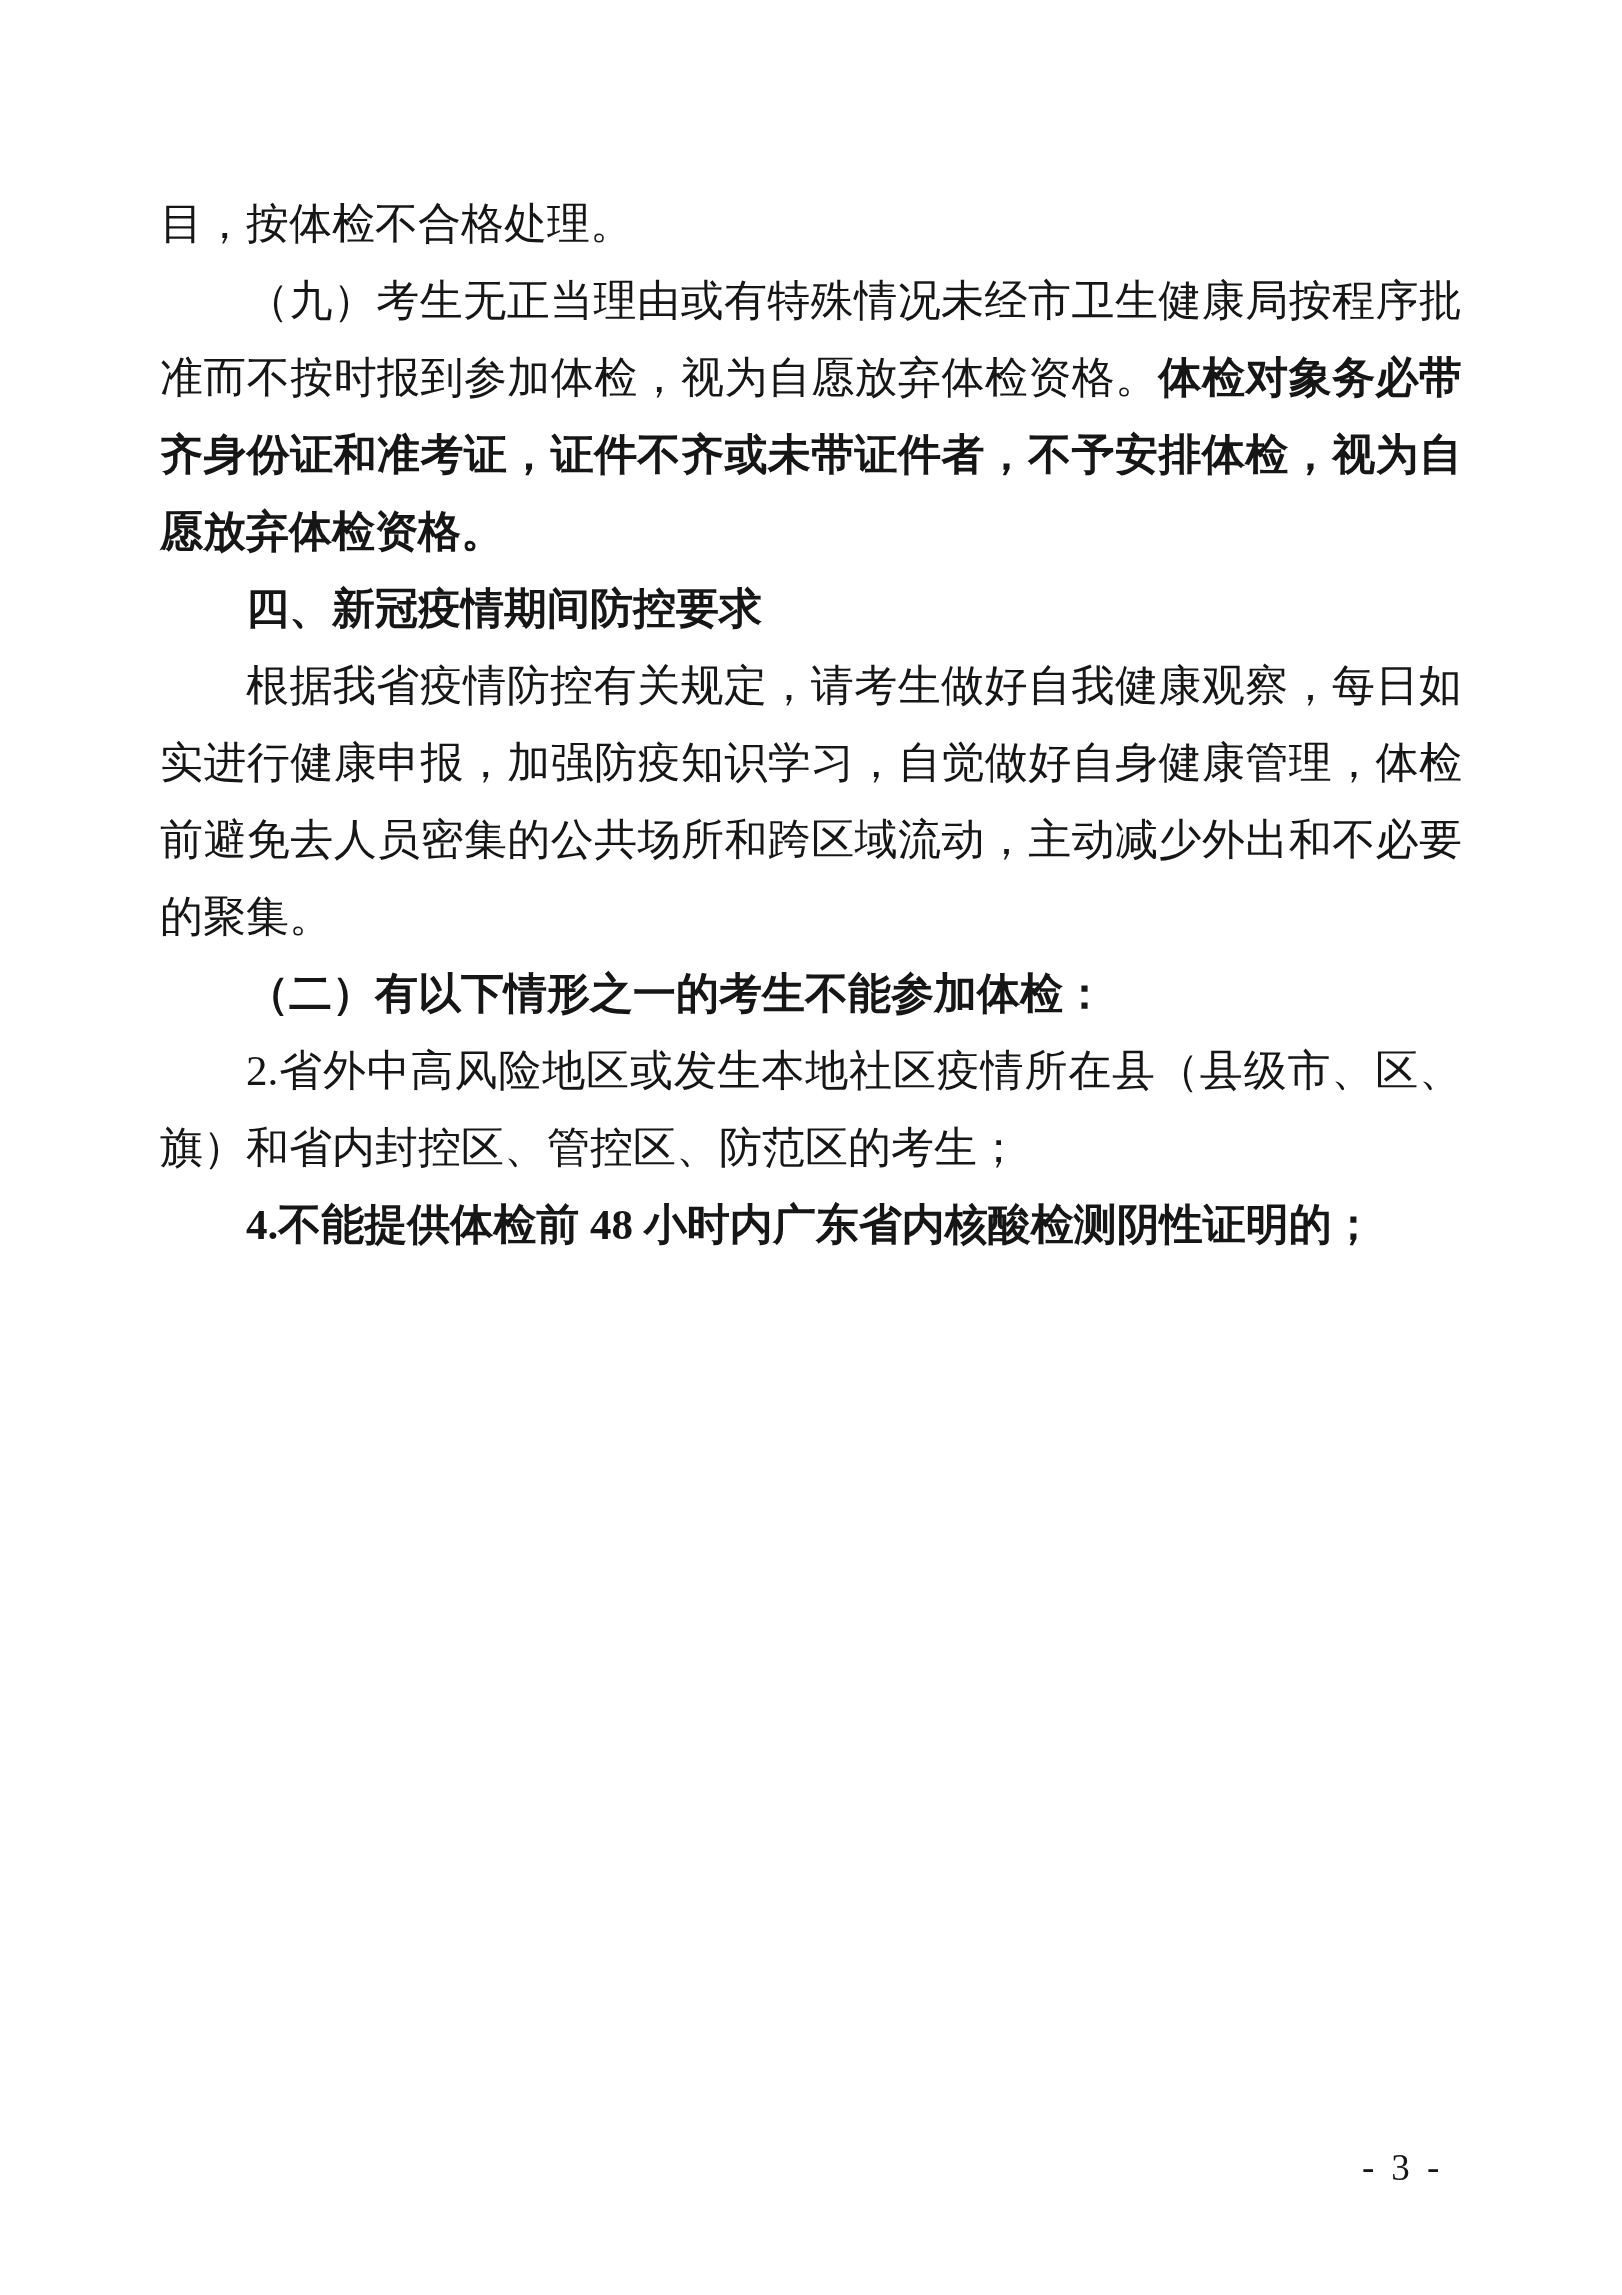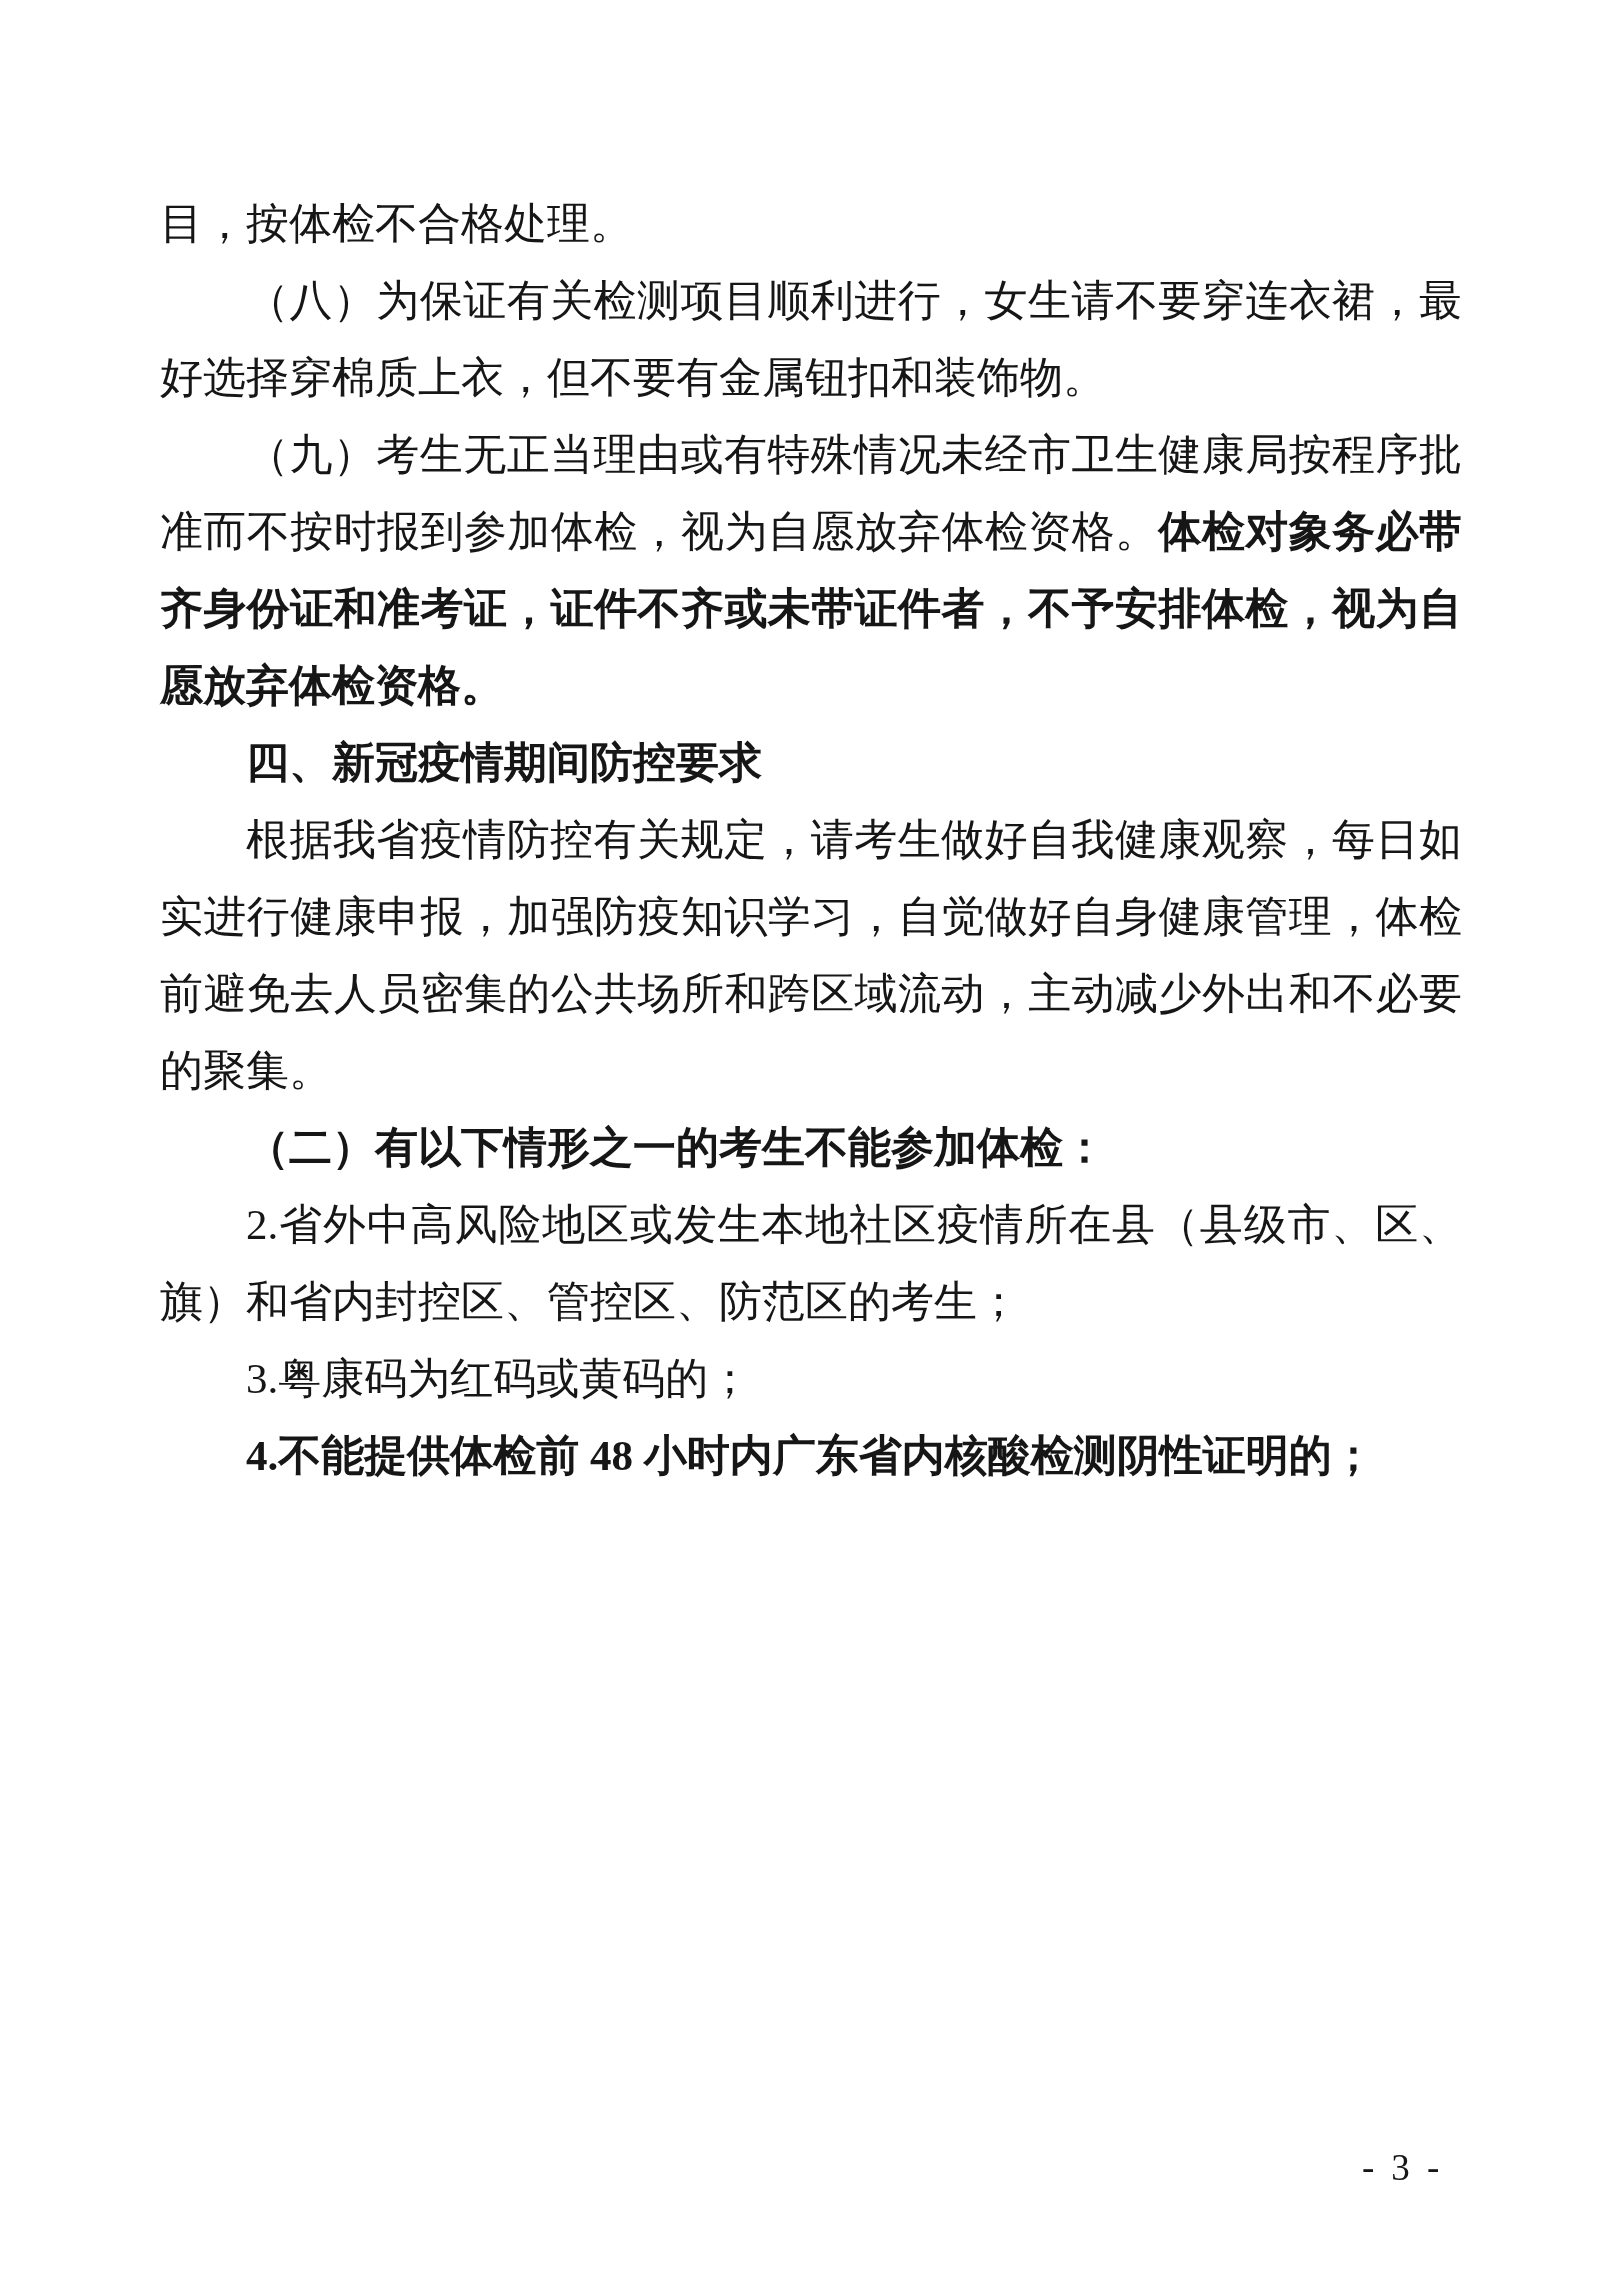--- a/index.html
+++ b/index.html
@@ -42,24 +42,22 @@
     letter-spacing: 3.9px;
     color: #161616;
   }
 </style>
 </head>
 <body>
 
 <div class="page">
   <div class="doc-content">
       <p class=""><span>目，按体检不合格处理。</span></p>
-      <p class="indent"><span>（八）为保证有关检测项目顺利进行，女生请不要穿连衣裙，最好选择穿棉质上衣，但不要有金属钮扣和装饰物。</span></p>
       <p class="indent"><span>（九）考生无正当理由或有特殊情况未经市卫生健康局按程序批准而不按时报到参加体检，视为自愿放弃体检资格。</span><span class="bold">体检对象务必带齐身份证和准考证，证件不齐或未带证件者，不予安排体检，视为自愿放弃体检资格。</span></p>
       <p class="indent heading"><span class="bold">四、新冠疫情期间防控要求</span></p>
       <p class="indent"><span>根据我省疫情防控有关规定，请考生做好自我健康观察，每日如实进行健康申报，加强防疫知识学习，自觉做好自身健康管理，体检前避免去人员密集的公共场所和跨区域流动，主动减少外出和不必要的聚集。</span></p>
       <p class="indent"><span class="bold">（二）有以下情形之一的考生不能参加体检：</span></p>
       <p class="indent"><span>2.省外中高风险地区或发生本地社区疫情所在县（县级市、区、旗）和省内封控区、管控区、防范区的考生；</span></p>
-      <p class="indent"><span>3.粤康码为红码或黄码的；</span></p>
       <p class="indent"><span class="bold">4.不能提供体检前 48 小时内广东省内核酸检测阴性证明的；</span></p>
     </div>
   <div class="page-number">- 3 -</div>
 </div>
 
 
 </body></html>

